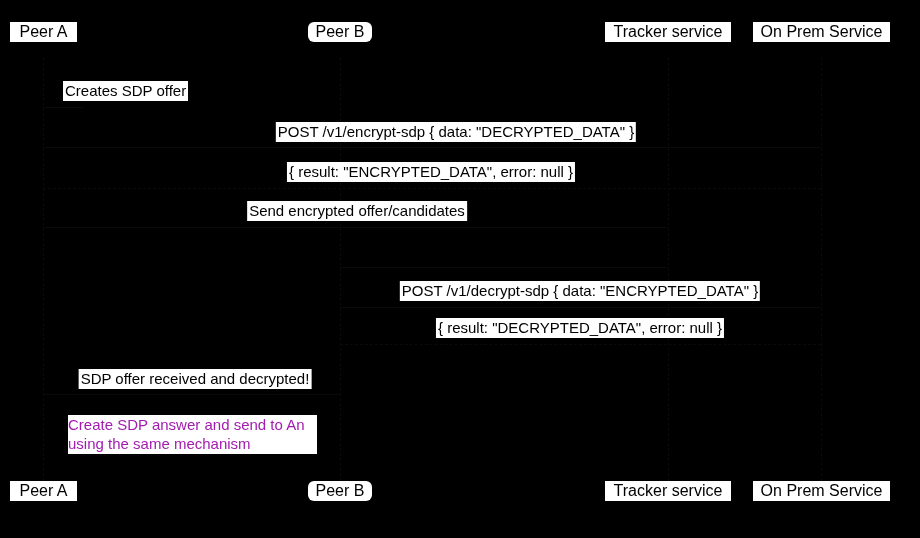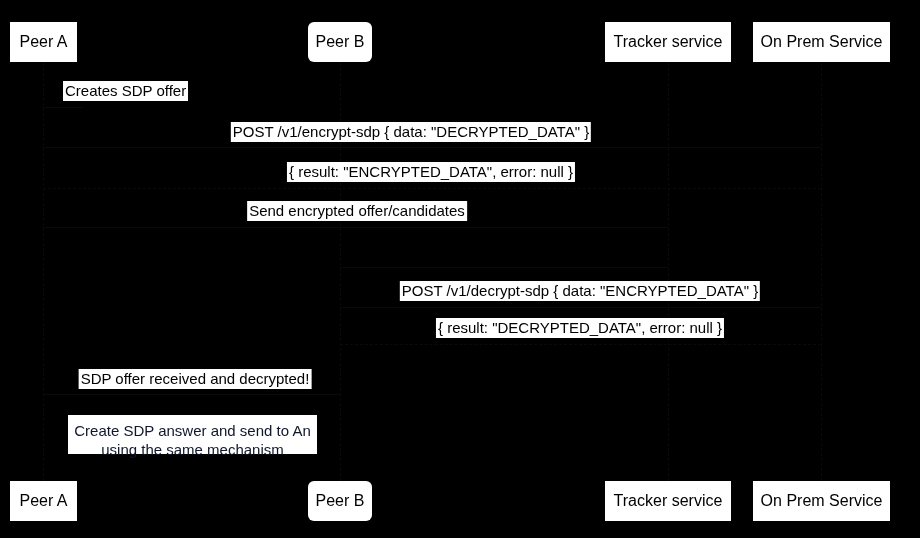--- a/index.html
+++ b/index.html
@@ -12,21 +12,21 @@
     width: 920px;
     height: 538px;
     background: #000000;
     overflow: hidden;
     font-family: "Liberation Sans", sans-serif;
   }
   
   .actor {
     position: absolute;
     top: 22px;
-    height: 40px;
+    height: 20px;
     background: #ffffff;
     color: #000000;
     display: flex;
     align-items: center;
     justify-content: center;
     font-size: 16px;
     white-space: nowrap;
   }
   .actor.bottom { top: 481px; }
   #actor-peer-a-top,    #actor-peer-a-bottom    { left: 10px;  width: 67px;  }
@@ -68,41 +68,40 @@
     line-height: 20px;
     background: #ffffff;
     color: #000000;
     font-size: 15px;
     white-space: nowrap;
     padding: 0 2px;
     text-align: right;
   }
   .msg.centered { transform: translateX(-50%); }
   #msg-1 { left: 63px;  top: 81px;  }
-  #msg-2 { left: 411px; top: 122px; }
+  #msg-2 { left: 456px; top: 122px; }
   #msg-3 { left: 431px; top: 162px; }
   #msg-4 { left: 357px; top: 201px; }
   #msg-5 { left: 507px; top: 241px; }
   #msg-6 { left: 580px; top: 281px; }
   #msg-7 { left: 580px; top: 318px; }
   #msg-8 { left: 195px; top: 369px; }
 
   
   .note {
     position: absolute;
     left: 68px;
     top: 415px;
     width: 249px;
     height: 39px;
     background: #ffffff;
-    color: #0f172a;
+    color: #a21caf;
     font-size: 15px;
     line-height: 19px;
-    text-align: center;
-    padding-top: 6px;
+    padding-top: 0;
     box-sizing: border-box;
   }
   .note div { white-space: nowrap; }
 </style>
 </head>
 <body>
 
 <div class="canvas">
 
   <div class="lifeline" id="lifeline-peer-a"></div>

